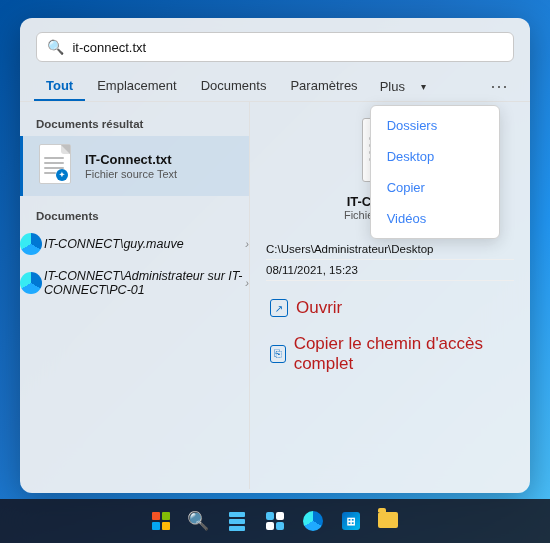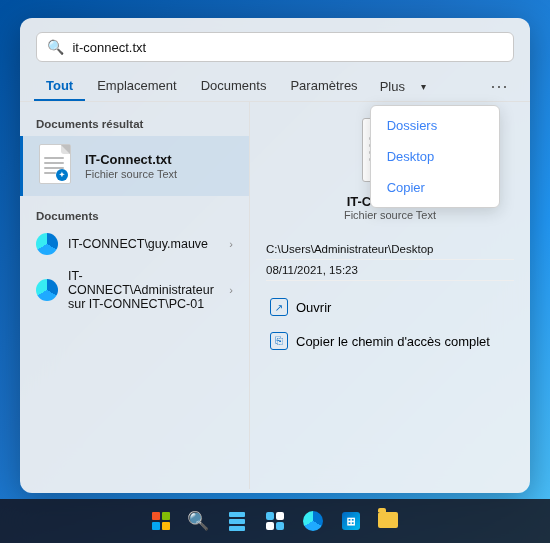--- a/index.html
+++ b/index.html
@@ -228,23 +228,24 @@
       margin-top: 1px;
     }
 
     
     .docs-section {
       margin-top: 8px;
     }
     .doc-item {
       display: flex;
       align-items: center;
-      padding: 7px 16px;
-      gap: 10px;
+      padding: 7px 0;
+      gap: 2px;
       cursor: pointer;
+      font-style: italic;
     }
     .edge-icon {
       width: 22px;
       height: 22px;
       border-radius: 50%;
       background: conic-gradient(#0078d4 0deg 120deg, #1faaff 120deg 240deg, #37ebf3 240deg 360deg);
       flex-shrink: 0;
     }
     .doc-name {
       font-size: 12.5px;
@@ -377,22 +378,22 @@
       height: 18px;
       border: 1.5px solid #0067c0;
       border-radius: 3px;
       display: flex;
       align-items: center;
       justify-content: center;
       color: #0067c0;
       font-size: 10px;
     }
     .action-label {
-      font-size: 13px;
-      color: #000000;
+      font-size: 17px;
+      color: #b91c1c;
     }
 
     
     .taskbar {
       position: absolute;
       bottom: 0;
       left: 0;
       right: 0;
       height: 44px;
       background: rgba(20,20,30,0.85);
@@ -485,20 +486,21 @@
     <div class="tab">Documents</div>
     <div class="tab">Paramètres</div>
     <div class="tab-more">
       <span>Plus</span>
       <span style="font-size:10px;">▾</span>
 
       <div class="tab-more-dropdown">
         <div class="dropdown-item">Dossiers</div>
         <div class="dropdown-item">Desktop</div>
         <div class="dropdown-item">Copier</div>
+        <div class="dropdown-item">Vidéos</div>
       </div>
     </div>
     <div class="tab-ellipsis">···</div>
   </div>
 
   <div class="main-content">
 
     <div class="left-panel">
 
       <div class="section-label">Documents résultat</div>

